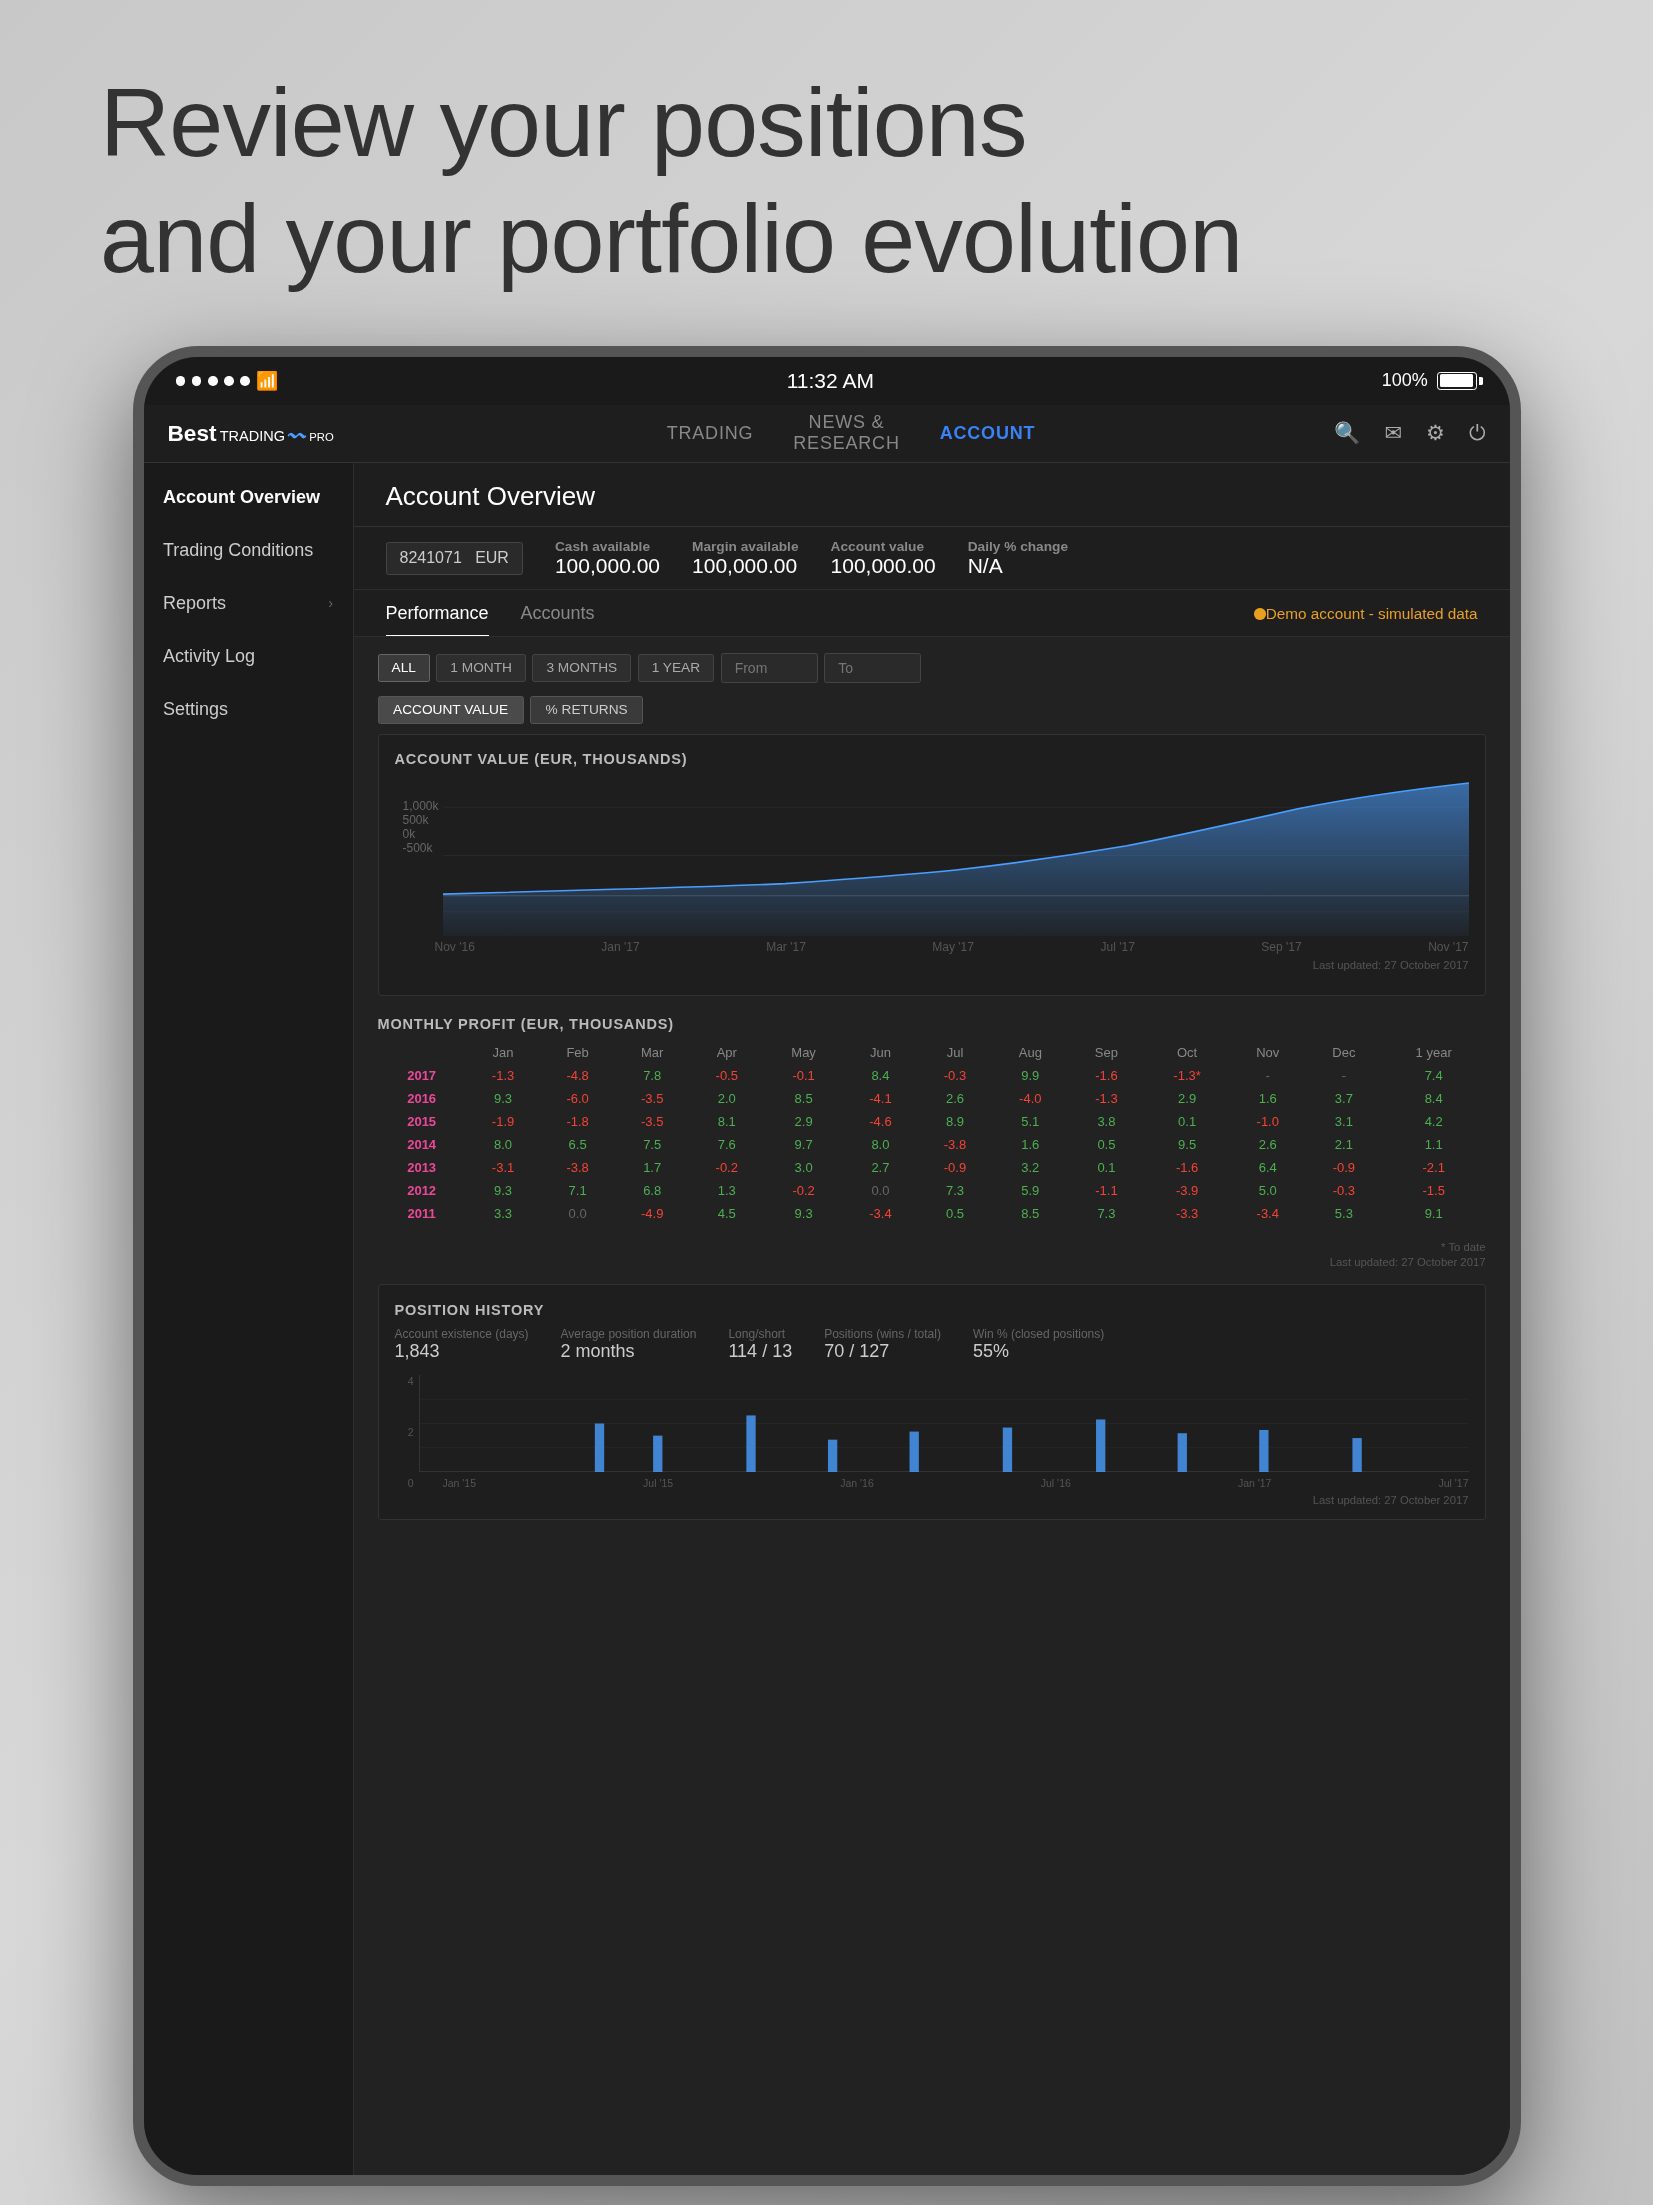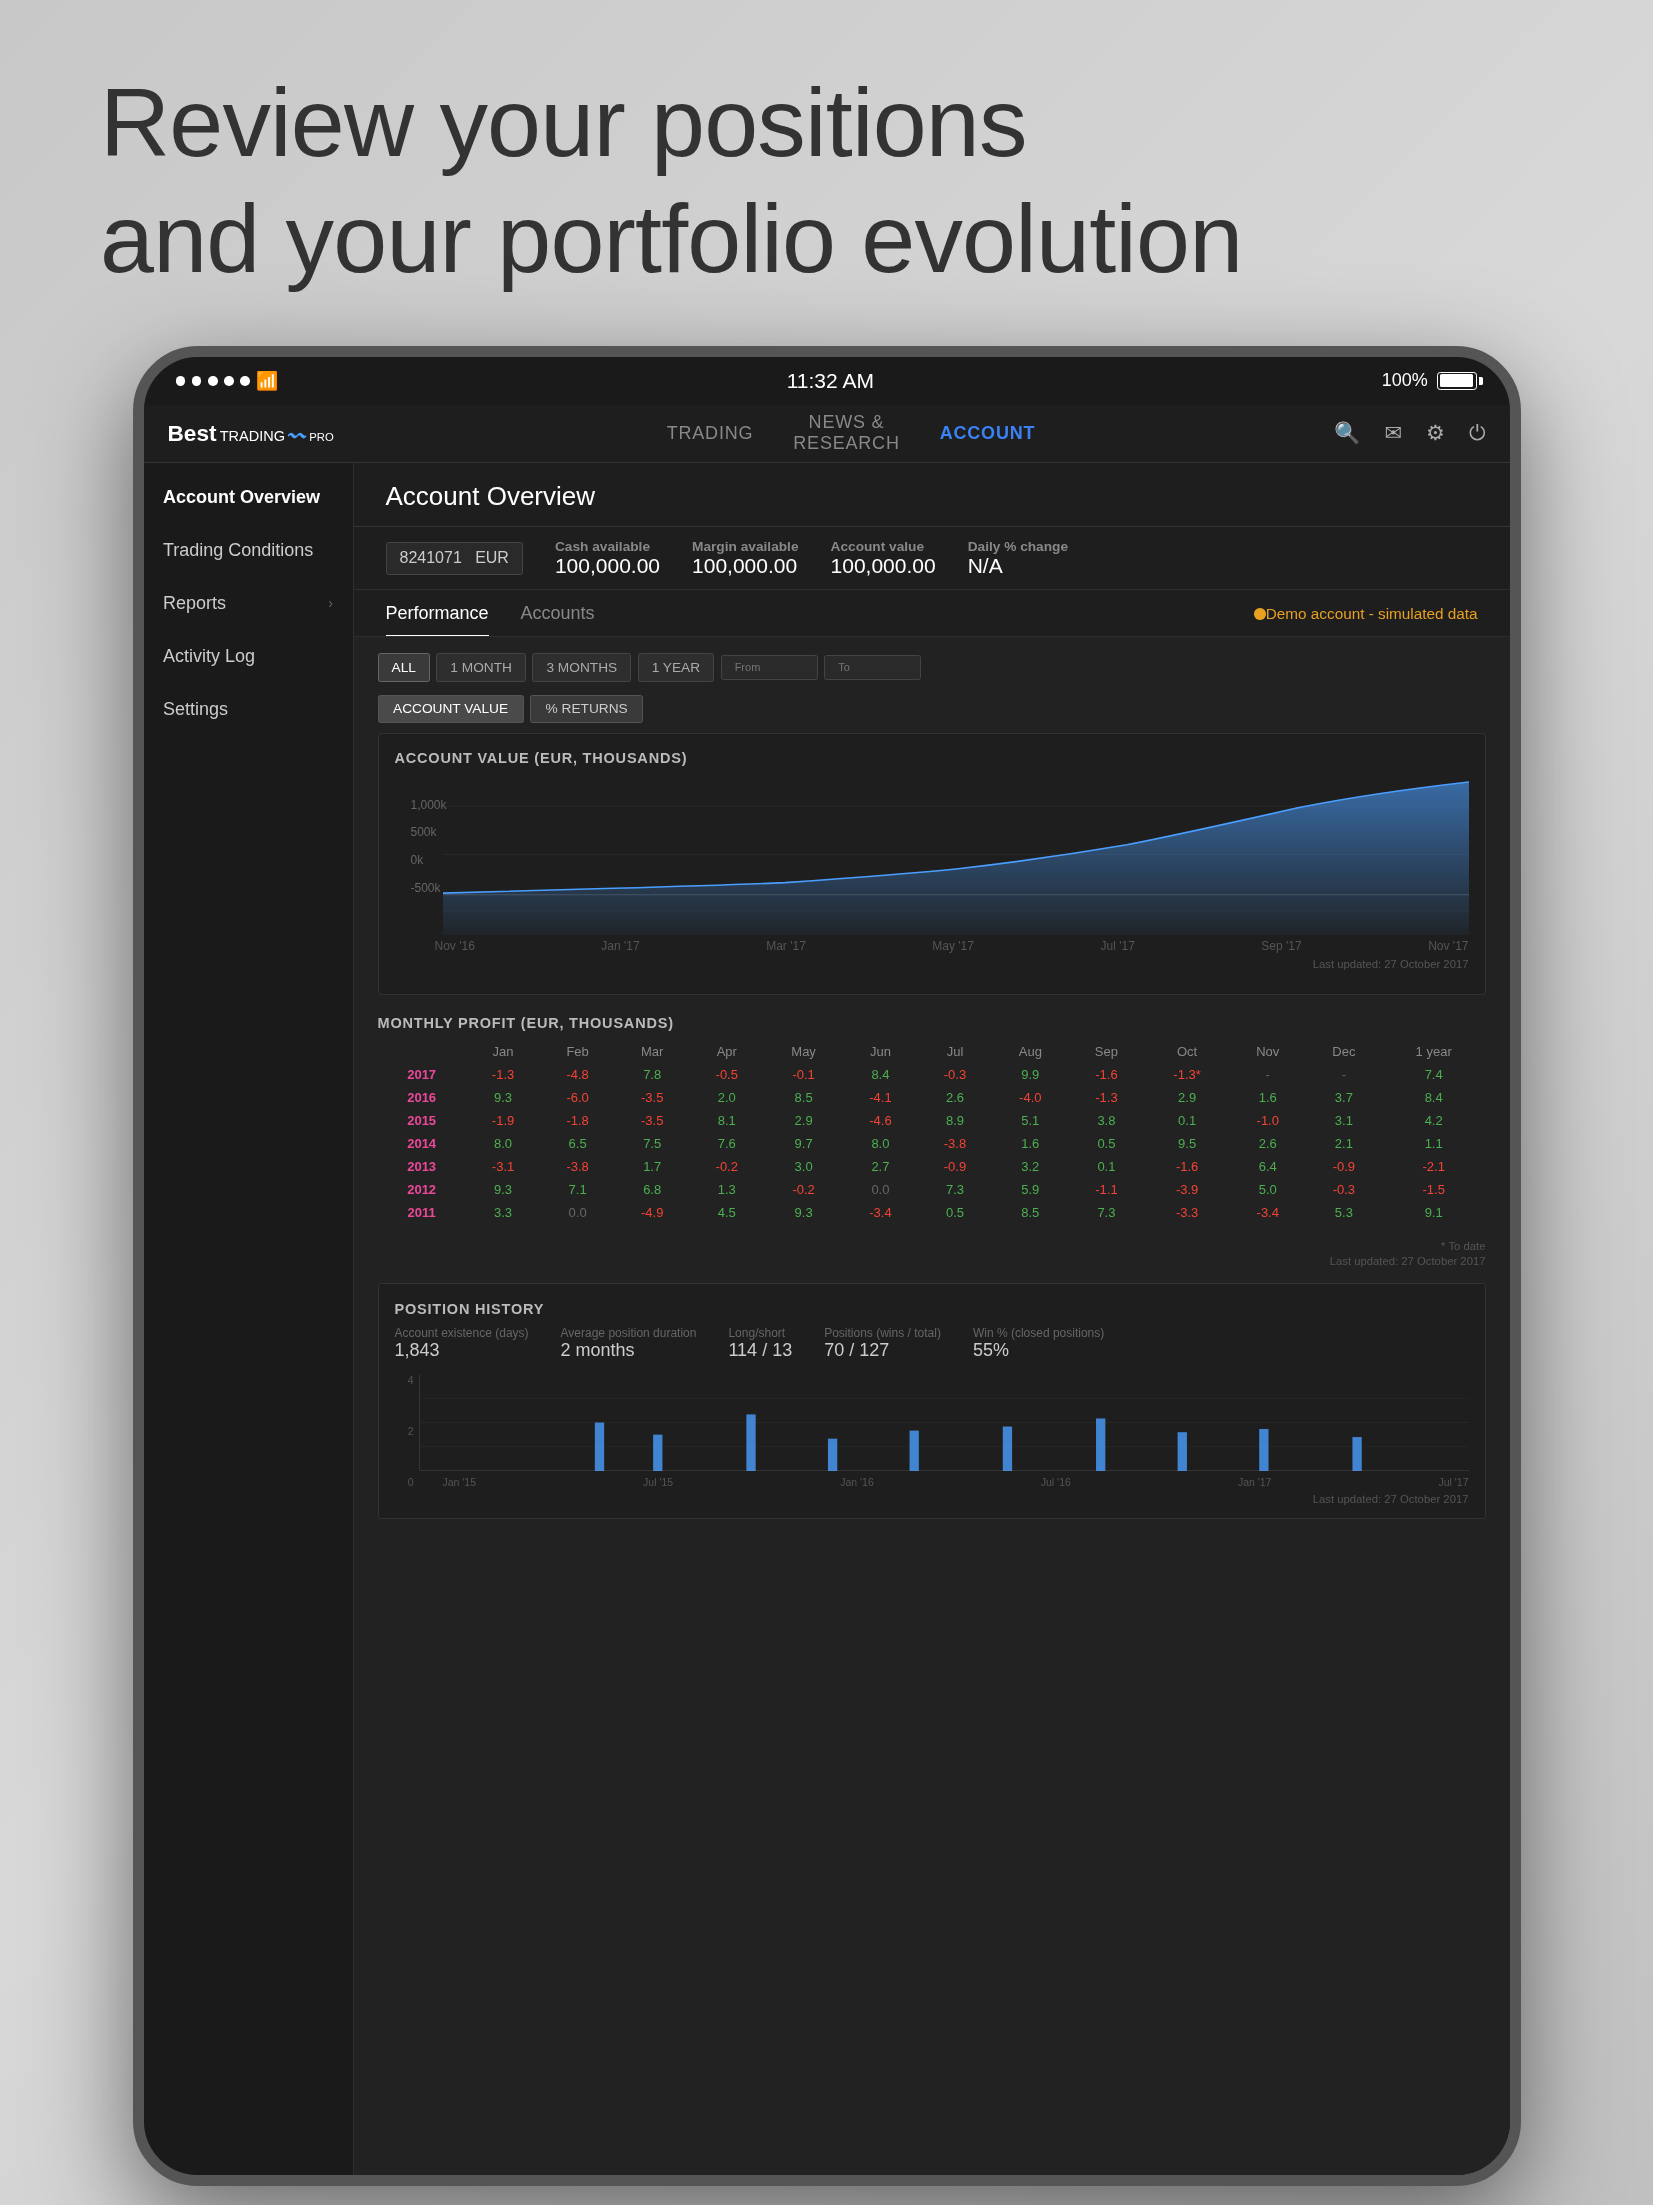--- a/index.html
+++ b/index.html
@@ -245,21 +245,21 @@
     .time-btn.active {
       background: #3a3a3a;
       color: #fff;
       border-color: #666;
     }
     .date-input {
       background: #2a2a2a;
       border: 0.8px solid #444;
       color: #fef9c3;
       padding: 5.7px 13px;
-      font-size: 11px;
+      font-size: 14px;
       border-radius: 2.4px;
       width: 97px;
     }
 
     
     .chart-toggle {
       display: flex;
       gap: 6.5px;
       margin-bottom: 9.7px;
     }
@@ -286,26 +286,25 @@
     .chart-container {
       background: #1e1e1e;
       border: 0.8px solid #333;
       border-radius: 3.2px;
       padding: 16px 16px 24px;
       margin-bottom: 19.4px;
       position: relative;
     }
     .chart-y-labels {
       position: absolute;
-      left: 16px;
+      left: 8px;
       top: 24px;
       bottom: 40px;
       display: flex;
       flex-direction: column;
-      justify-content: space-between;
       color: #666;
       font-size: 12px;
     }
     .chart-area {
       margin-left: 40px;
       height: 161px;
       position: relative;
       overflow: hidden;
     }
     .chart-x-labels {

